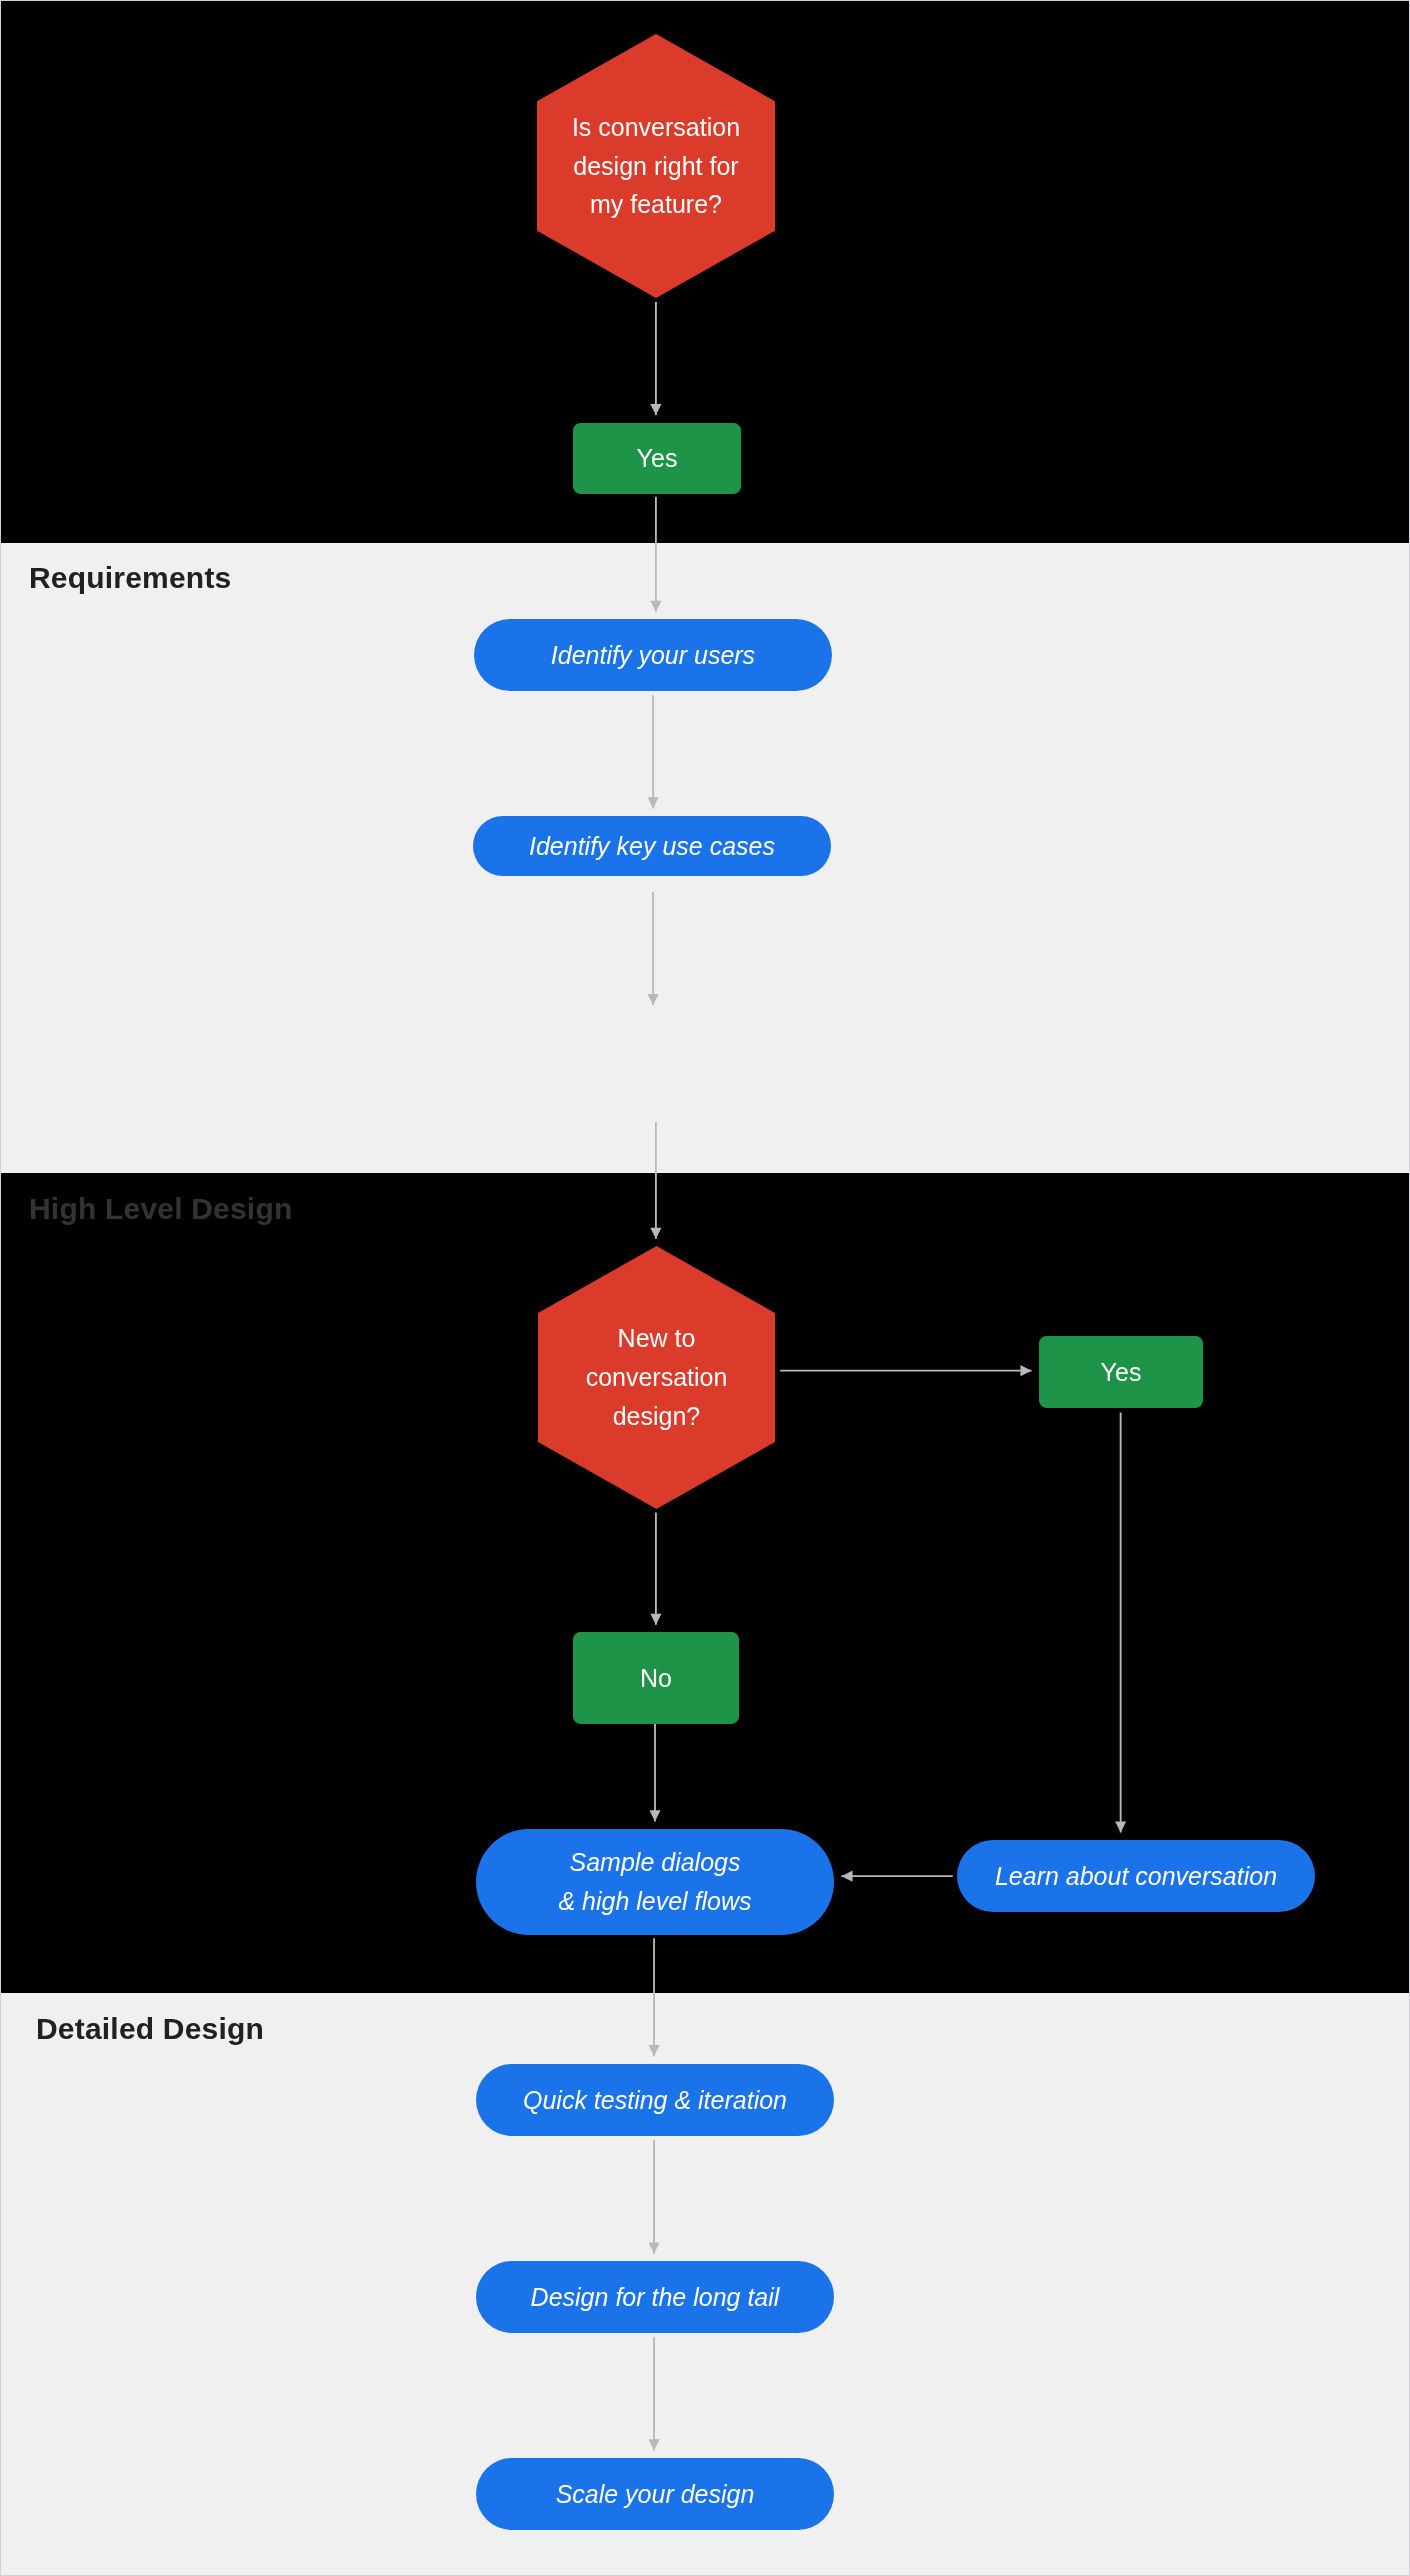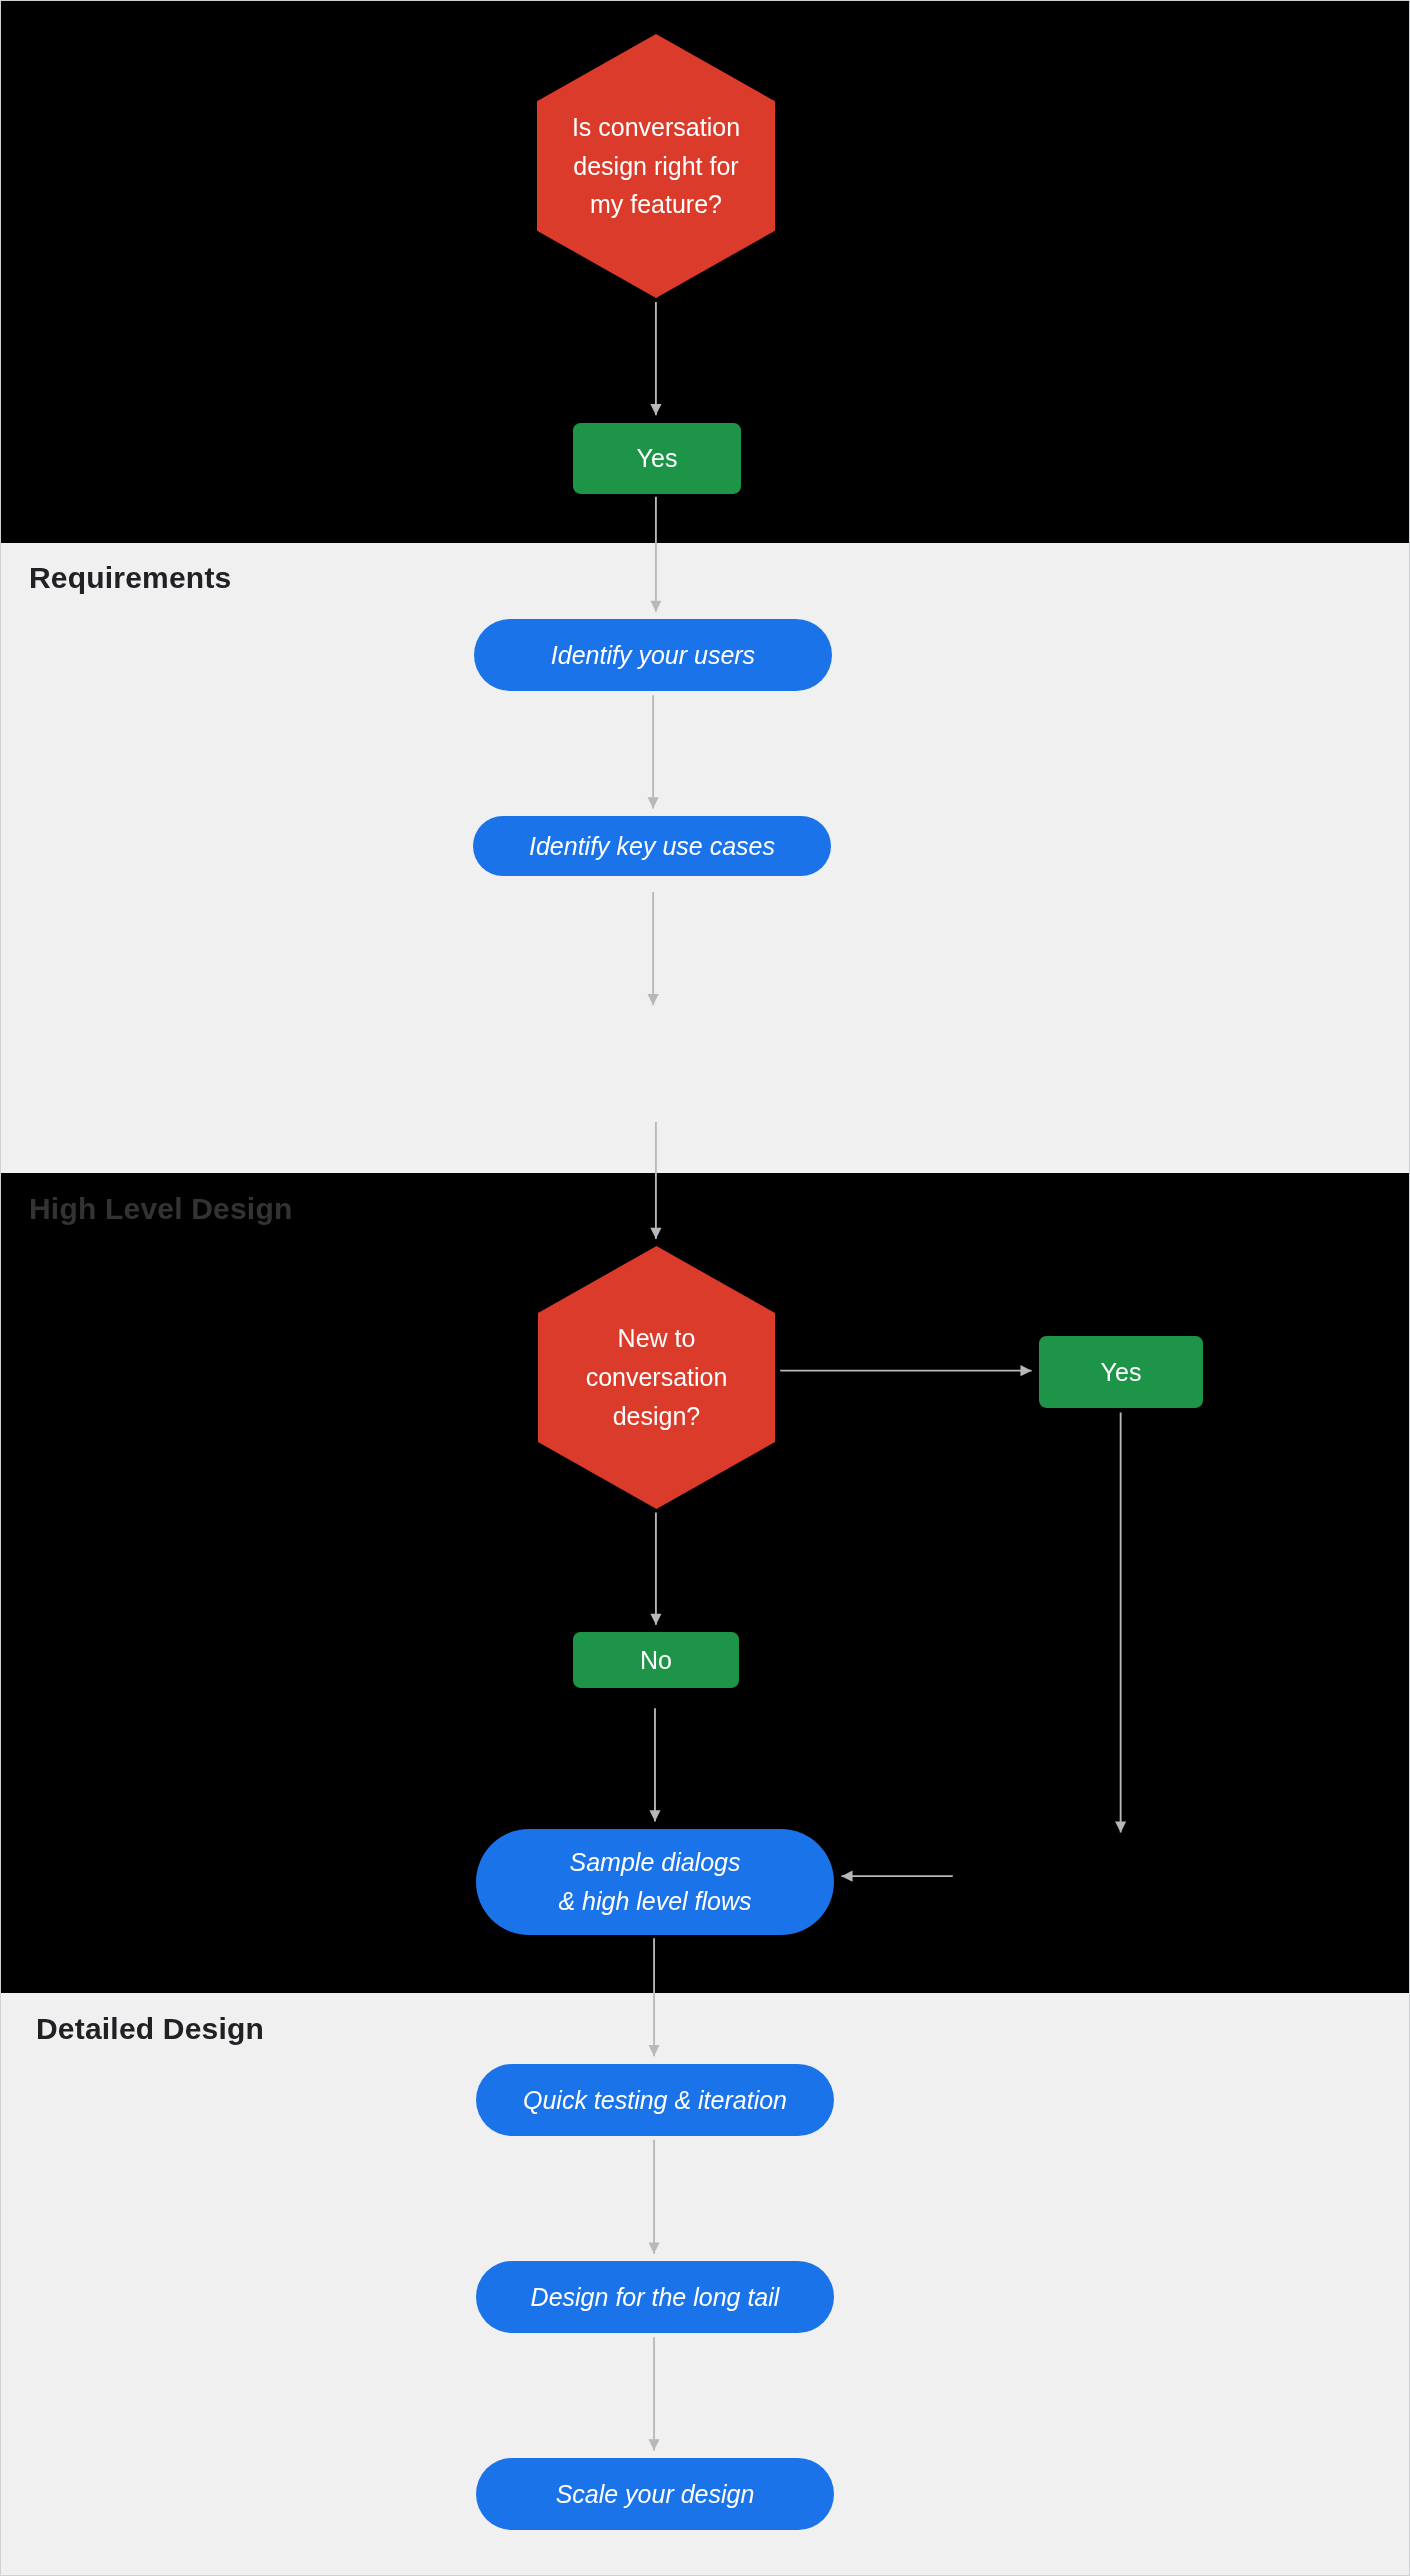--- a/index.html
+++ b/index.html
@@ -123,22 +123,25 @@
   </div>
 
   <div class="node hex" style="left:537px; top:1245px; width:237px; height:263px">
     <span class="node-text">New to
 conversation
 design?</span>
   </div>
   <div class="node btn" style="left:1038px; top:1335px; width:164px; height:72px">
     <span class="node-text">Yes</span>
   </div>
-  <div class="node btn" style="left:572px; top:1631px; width:166px; height:56px">
+  <div class="node btn" style="left:572px; top:1631px; width:166px; height:92px">
     <span class="node-text">No</span>
+  </div>
+  <div class="node pill" style="left:956px; top:1839px; width:358px; height:72px">
+    <span class="node-text">Learn about conversation</span>
   </div>
   <div class="node pill" style="left:475px; top:1828px; width:358px; height:106px">
     <span class="node-text">Sample dialogs
 &amp; high level flows</span>
   </div>
 
   <div class="node pill" style="left:475px; top:2063px; width:358px; height:72px">
     <span class="node-text">Quick testing &amp; iteration</span>
   </div>
   <div class="node pill" style="left:475px; top:2457px; width:358px; height:72px">

